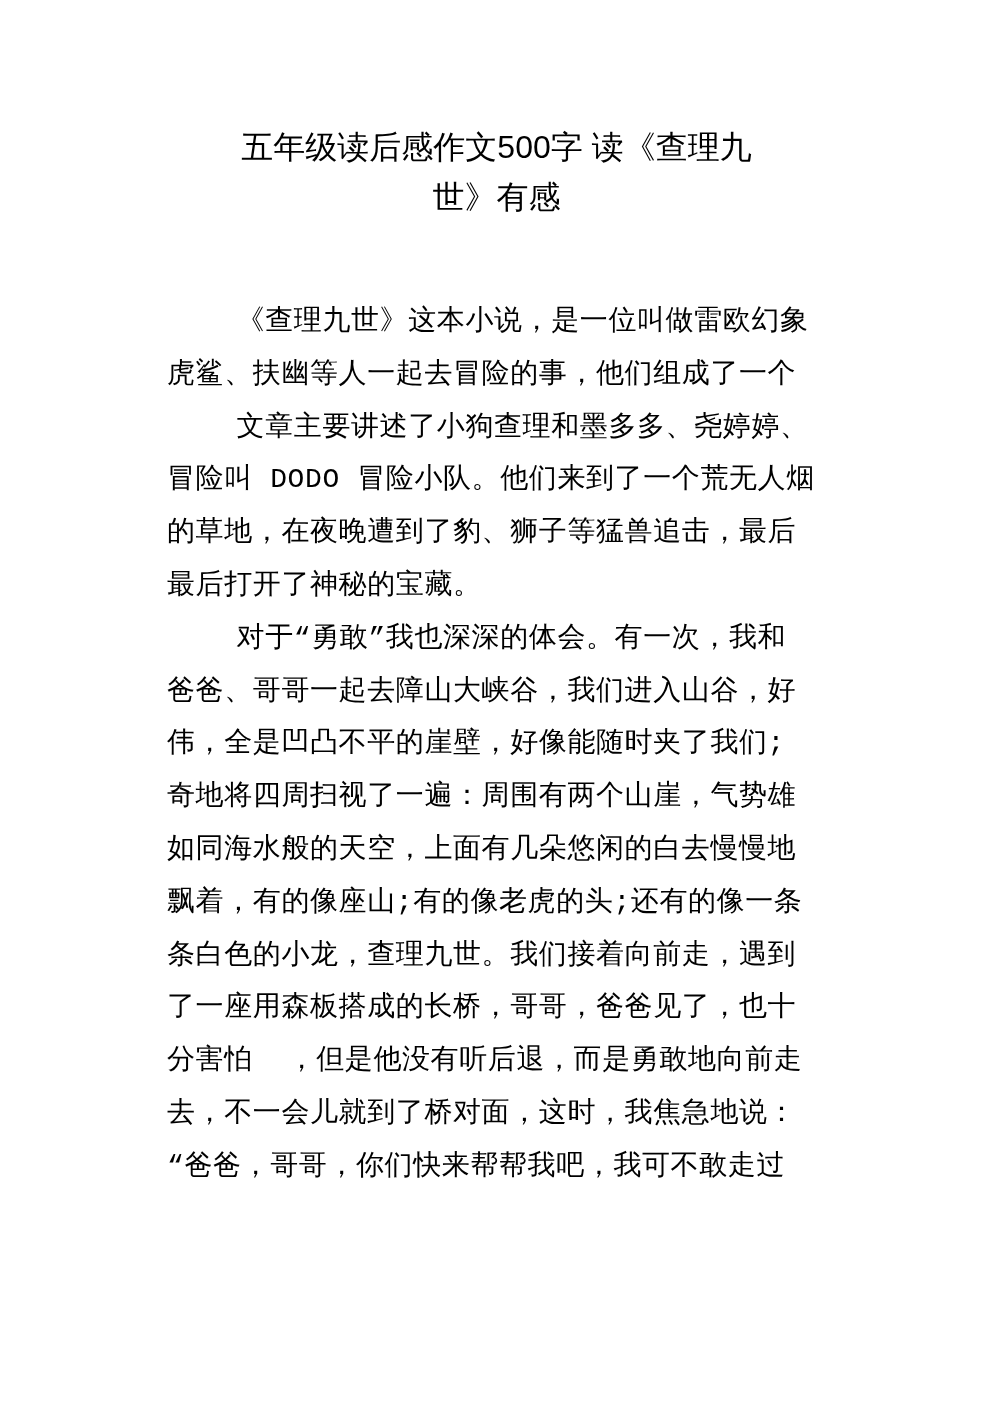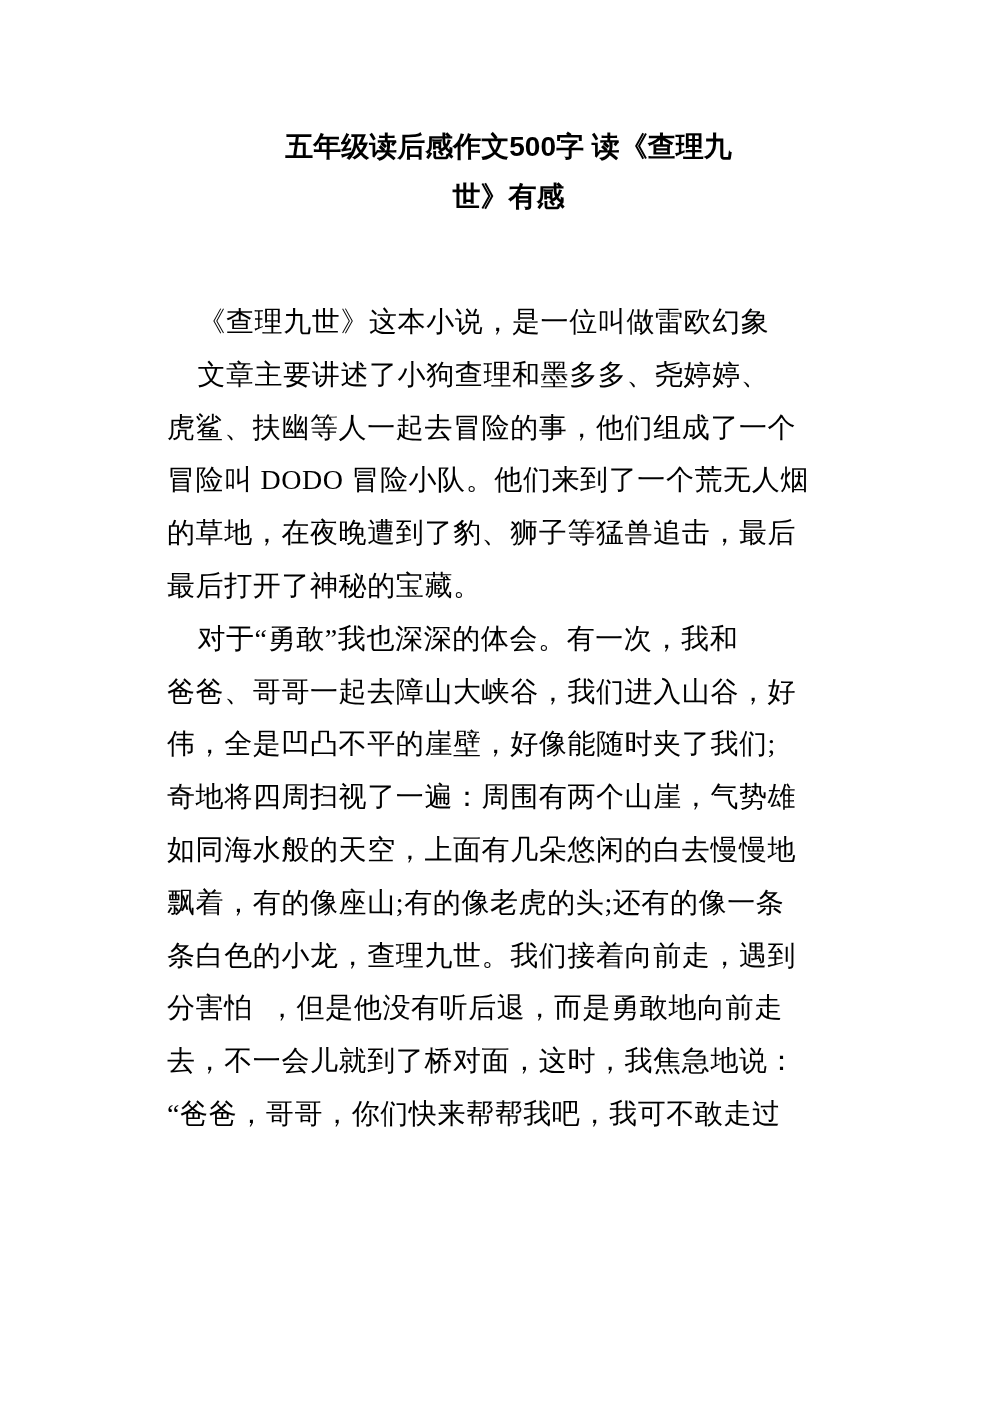--- a/index.html
+++ b/index.html
@@ -17,40 +17,40 @@
     .page {
       position: absolute;
       left: 0;
       top: 0;
       width: 993px;
       height: 1404px;
       background: #ffffff;
     }
     .title {
       position: absolute;
-      left: 162px;
+      left: 150px;
       width: 693px;
       top: 122px;
       text-align: center;
       font-family: "Liberation Sans", "DejaVu Sans", sans-serif;
-      font-weight: bold;
-      font-size: 28px;
+      font-weight: normal;
+      font-size: 32px;
       line-height: 50px;
       letter-spacing: 0px;
     }
     .title .t-line {
       display: block;
       white-space: nowrap;
     }
     .body {
       position: absolute;
       left: 167px;
       top: 296px;
       width: 680px;
-      font-family: Liberation Serif, serif;
+      font-family: Liberation Mono, monospace;
       font-size: 28px;
       line-height: 52.8px;
       letter-spacing: 0.6px;
     }
     .body .line {
       display: block;
       white-space: pre;
       height: 52.8px;
     }
   </style>
@@ -58,29 +58,30 @@
 <body>
 
 <div class="page">
   <h1 class="title" style="margin:0;">
     <span class="t-line">五年级读后感作文500字  读《查理九</span>
     <span class="t-line">世》有感</span>
   </h1>
 
   <div class="body">
     <span class="line">    《查理九世》这本小说，是一位叫做雷欧幻象</span>
+    <span class="line">虎鲨、扶幽等人一起去冒险的事，他们组成了一个</span>
     <span class="line">    文章主要讲述了小狗查理和墨多多、尧婷婷、</span>
-    <span class="line">虎鲨、扶幽等人一起去冒险的事，他们组成了一个</span>
     <span class="line">冒险叫 DODO 冒险小队。他们来到了一个荒无人烟</span>
     <span class="line">的草地，在夜晚遭到了豹、狮子等猛兽追击，最后</span>
     <span class="line">最后打开了神秘的宝藏。</span>
     <span class="line">    对于“勇敢”我也深深的体会。有一次，我和</span>
     <span class="line">爸爸、哥哥一起去障山大峡谷，我们进入山谷，好</span>
     <span class="line">伟，全是凹凸不平的崖壁，好像能随时夹了我们;</span>
     <span class="line">奇地将四周扫视了一遍：周围有两个山崖，气势雄</span>
     <span class="line">如同海水般的天空，上面有几朵悠闲的白去慢慢地</span>
     <span class="line">飘着，有的像座山;有的像老虎的头;还有的像一条</span>
     <span class="line">条白色的小龙，查理九世。我们接着向前走，遇到</span>
+    <span class="line">了一座用森板搭成的长桥，哥哥，爸爸见了，也十</span>
     <span class="line">分害怕  ，但是他没有听后退，而是勇敢地向前走</span>
     <span class="line">去，不一会儿就到了桥对面，这时，我焦急地说：</span>
     <span class="line">“爸爸，哥哥，你们快来帮帮我吧，我可不敢走过</span>
   </div>
 </div>
 
 </body></html>

